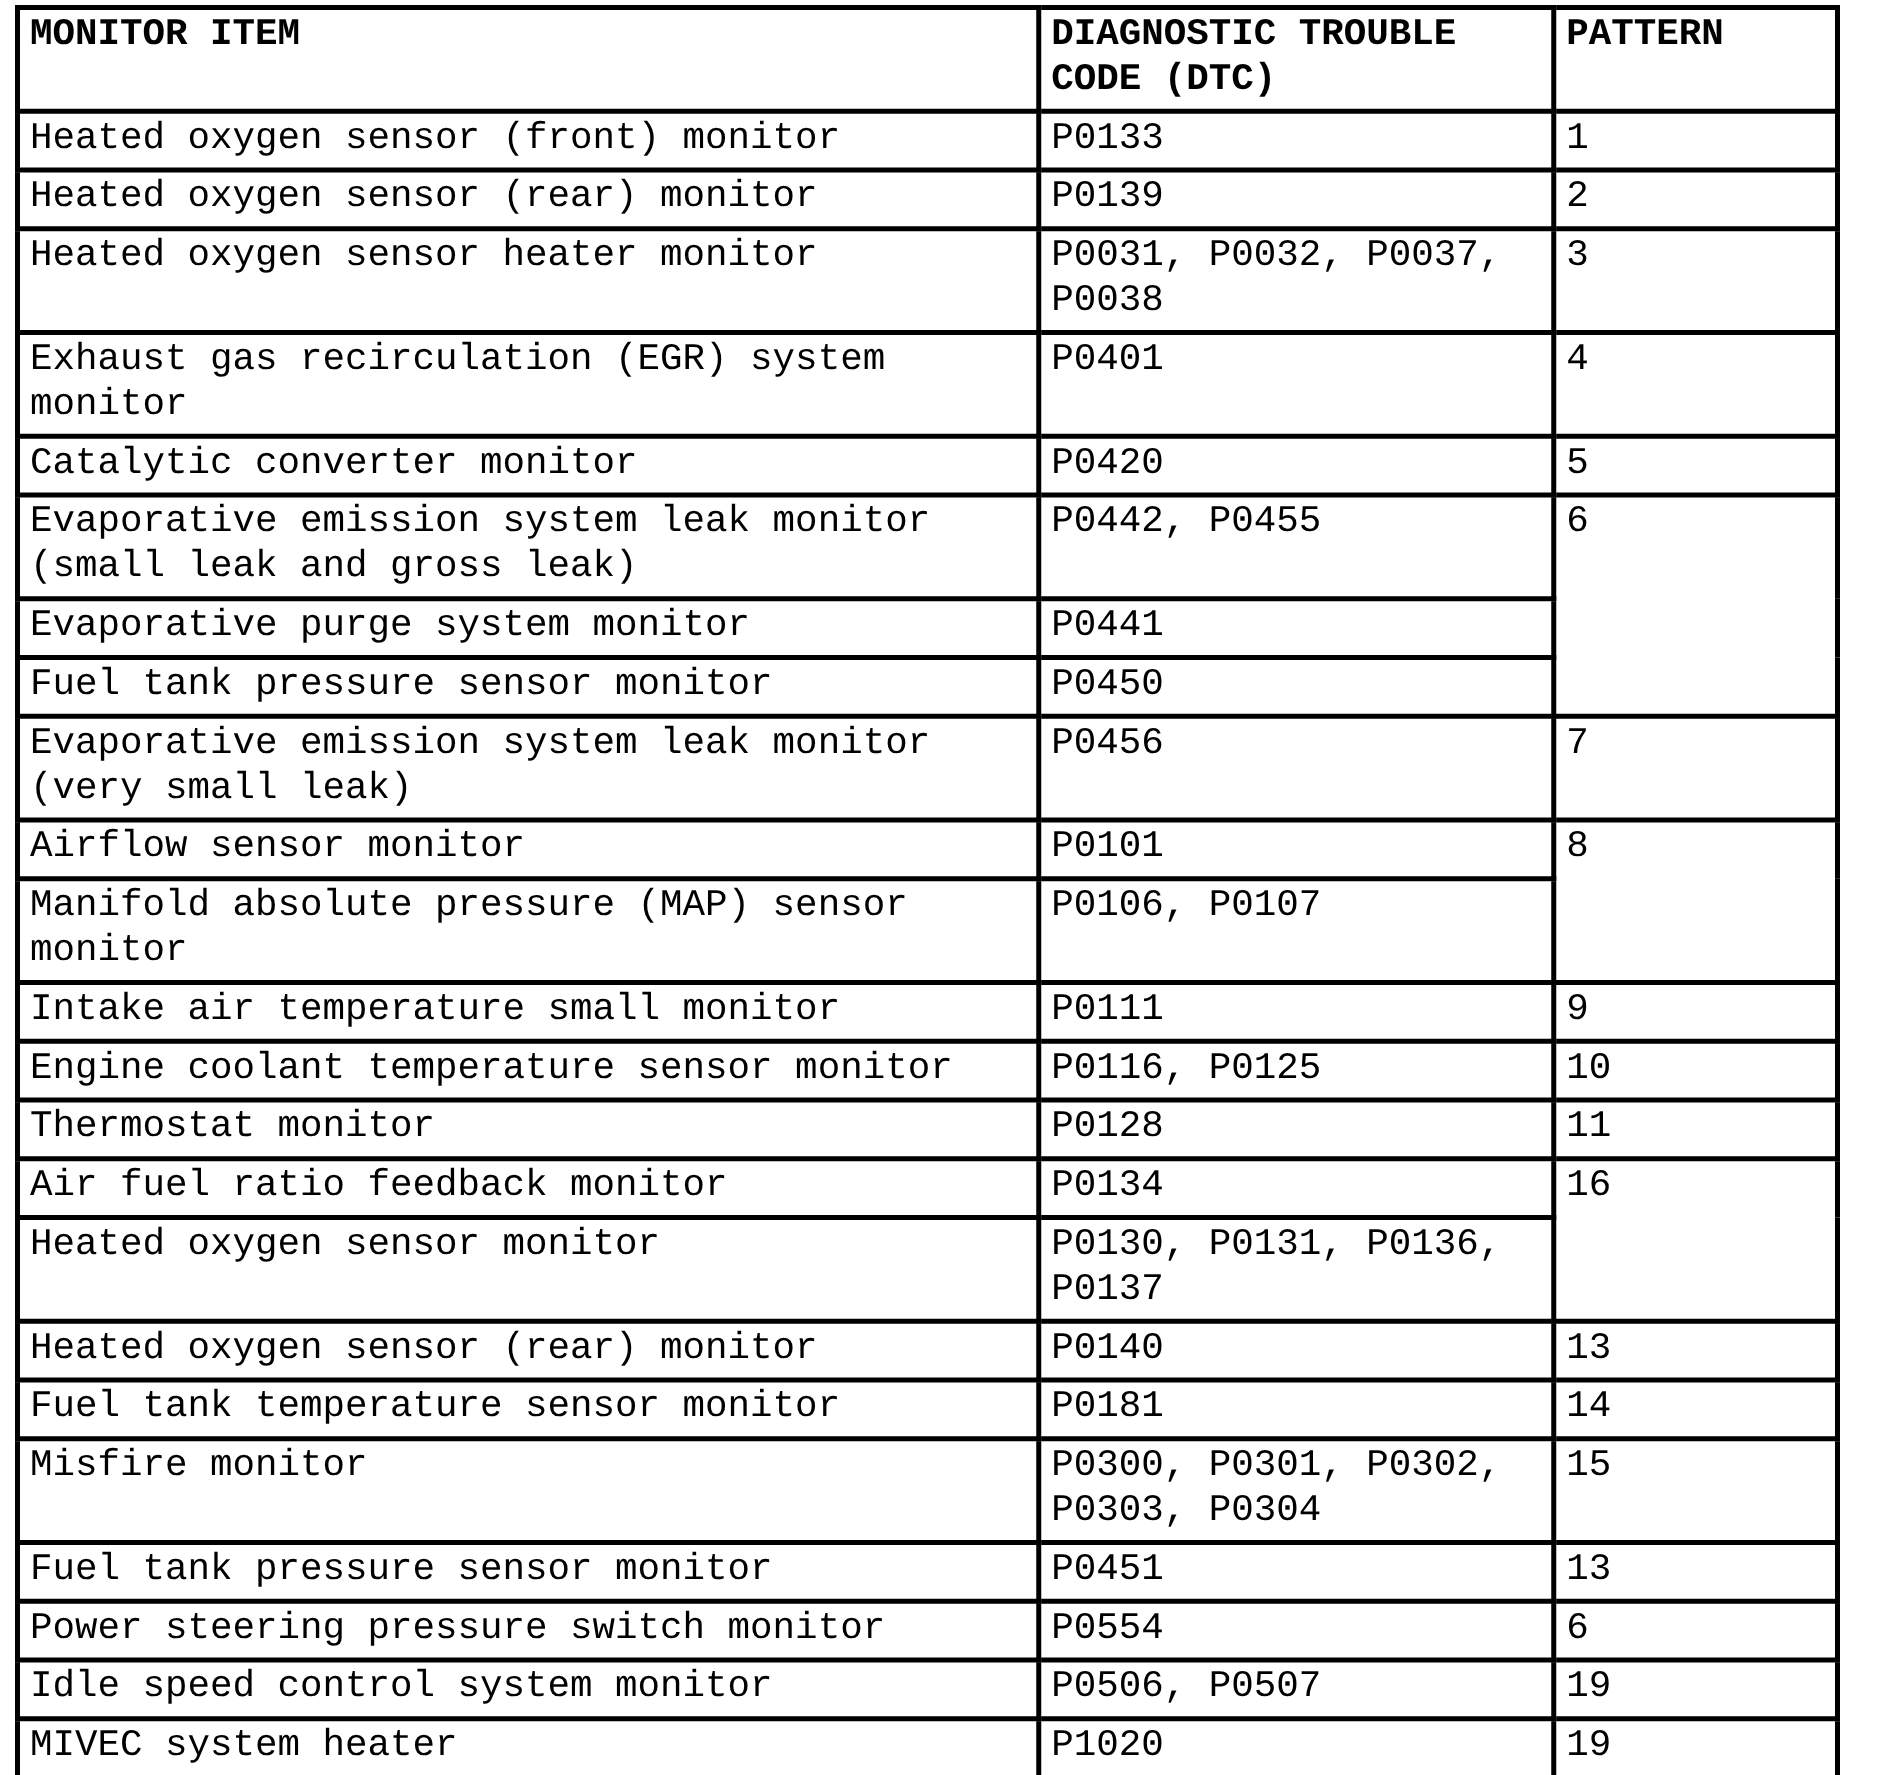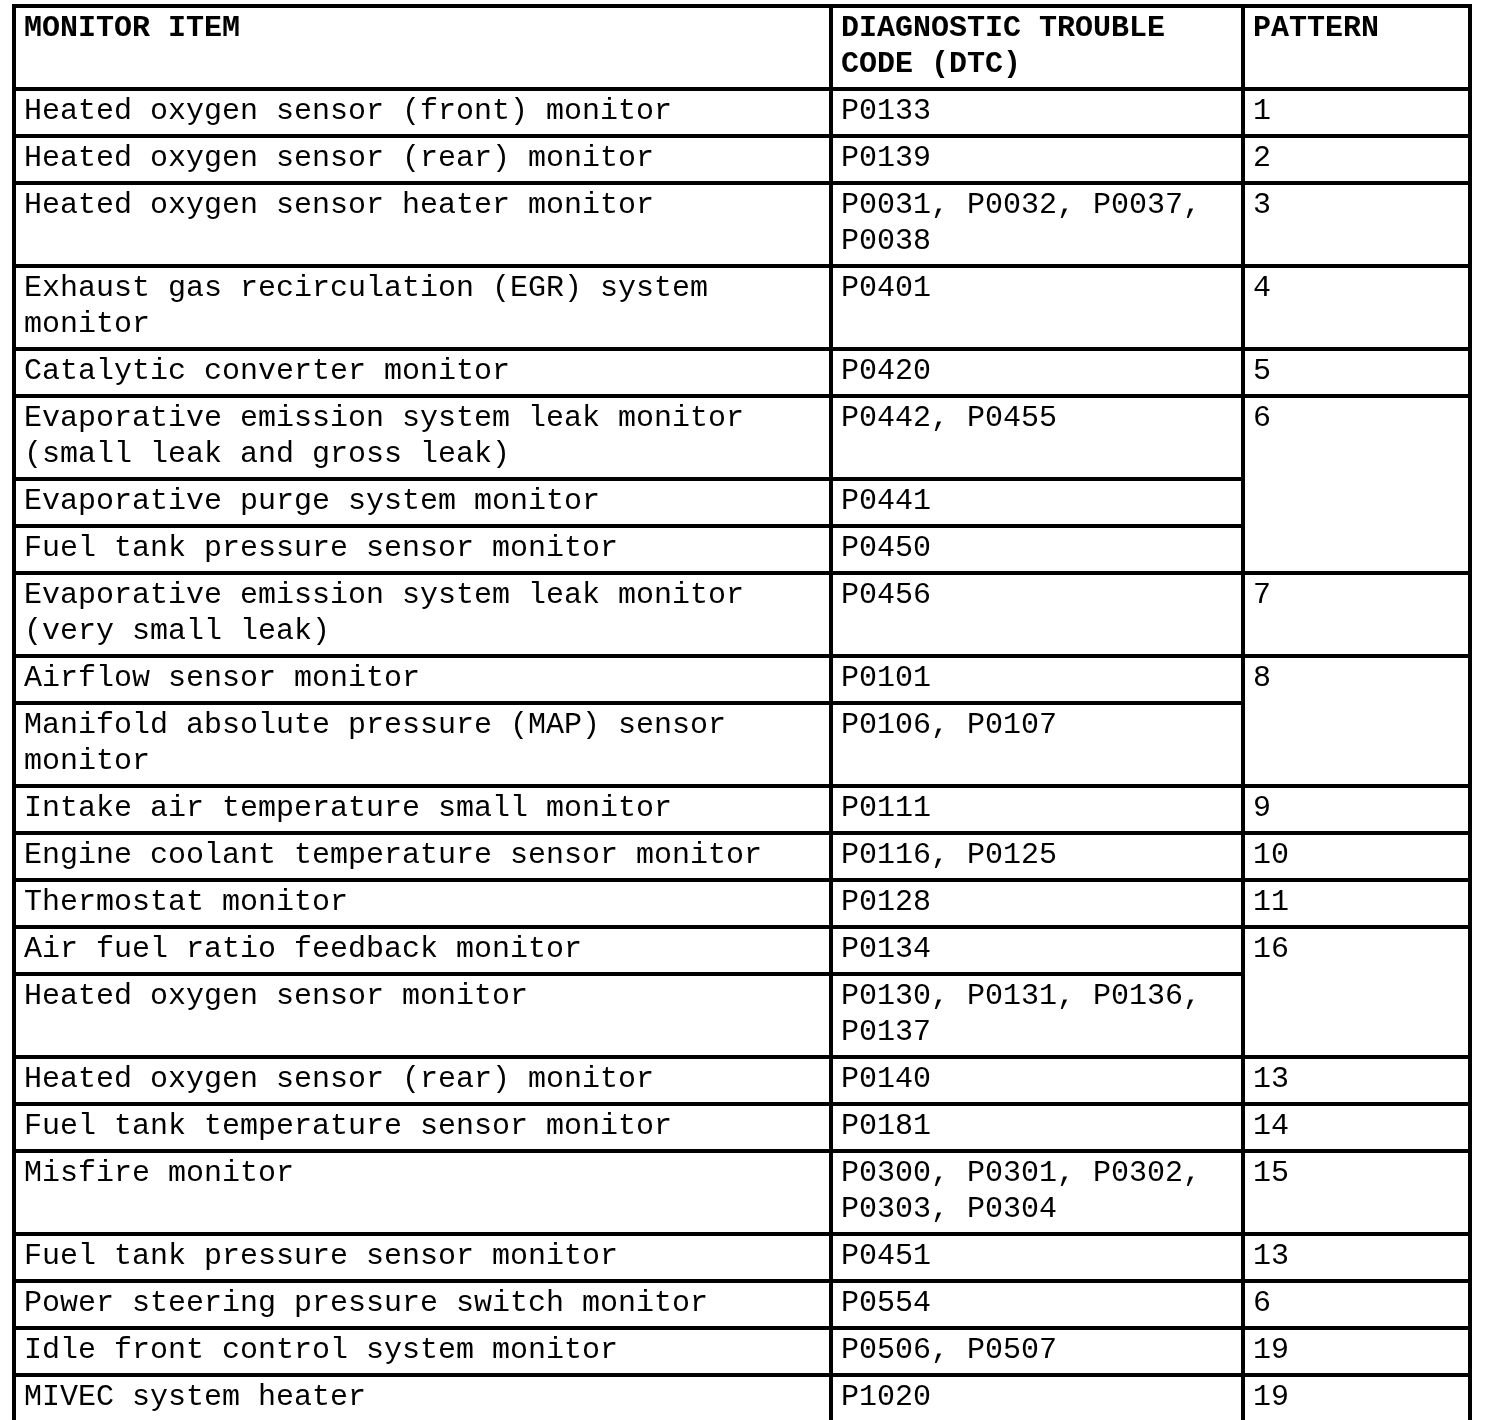--- a/index.html
+++ b/index.html
@@ -166,21 +166,21 @@
           <td>Fuel tank pressure sensor monitor</td>
           <td>P0451</td>
           <td>13</td>
         </tr>
         <tr>
           <td>Power steering pressure switch monitor</td>
           <td>P0554</td>
           <td>6</td>
         </tr>
         <tr>
-          <td>Idle front control system monitor</td>
+          <td>Idle speed control system monitor</td>
           <td>P0506, P0507</td>
           <td>19</td>
         </tr>
         <tr>
           <td>MIVEC system heater</td>
           <td>P1020</td>
           <td>19</td>
         </tr>
         <tr>
           <td>Fuel trim monitor</td>

